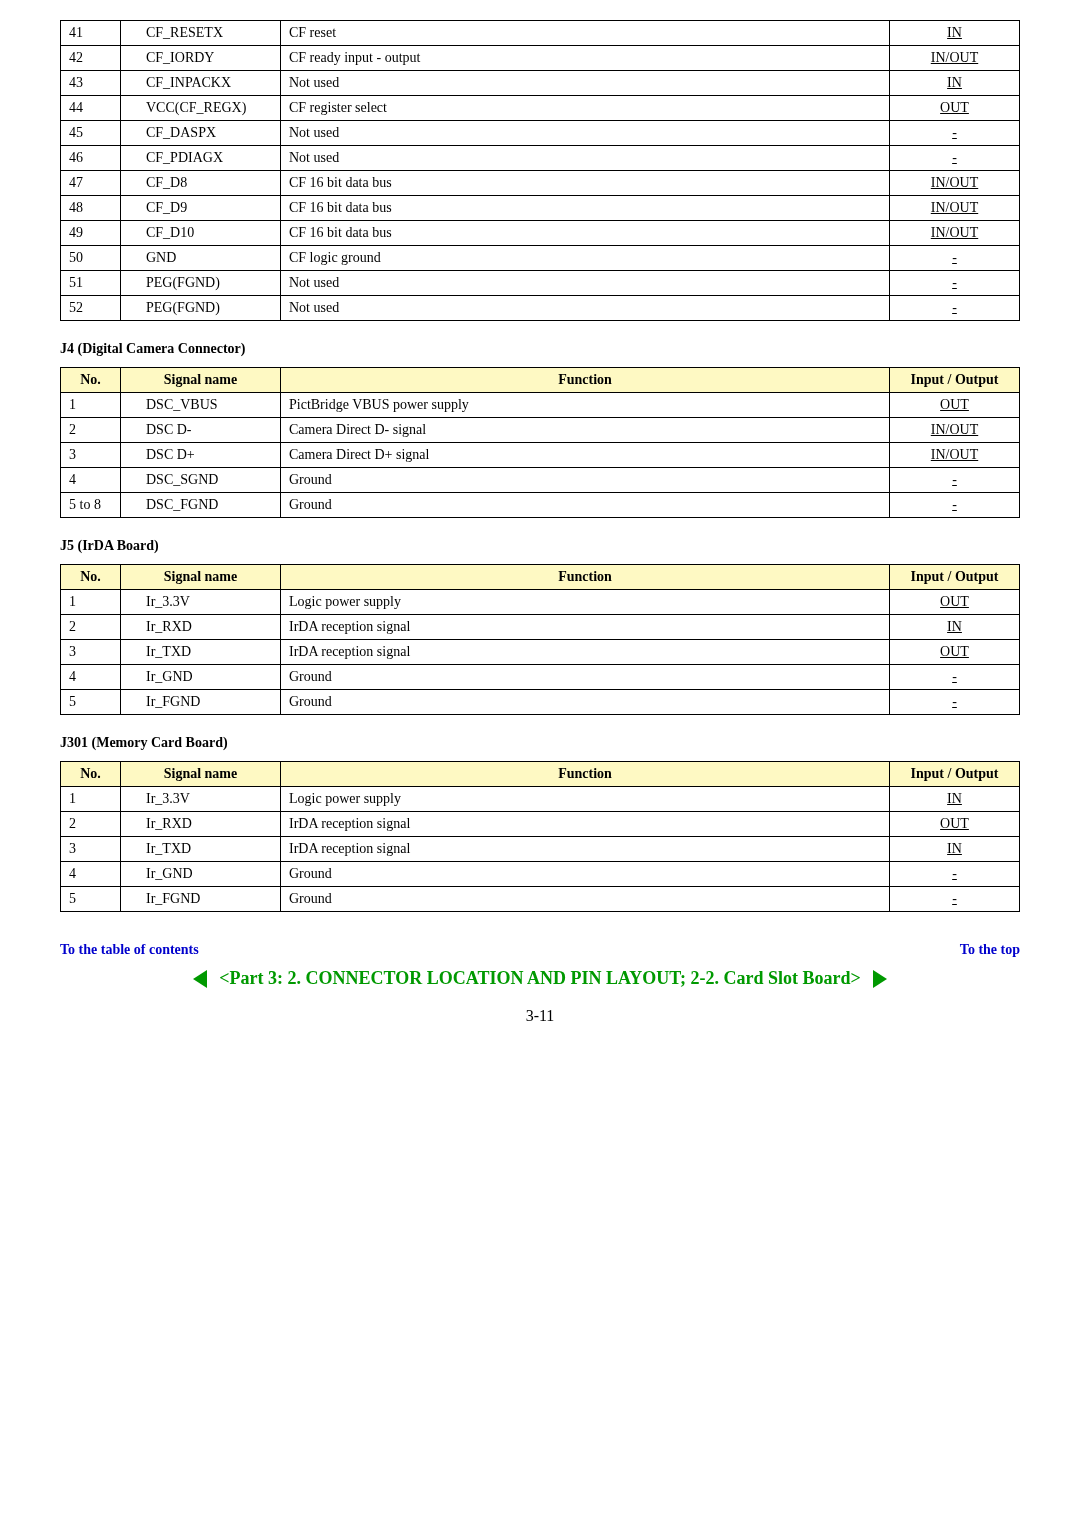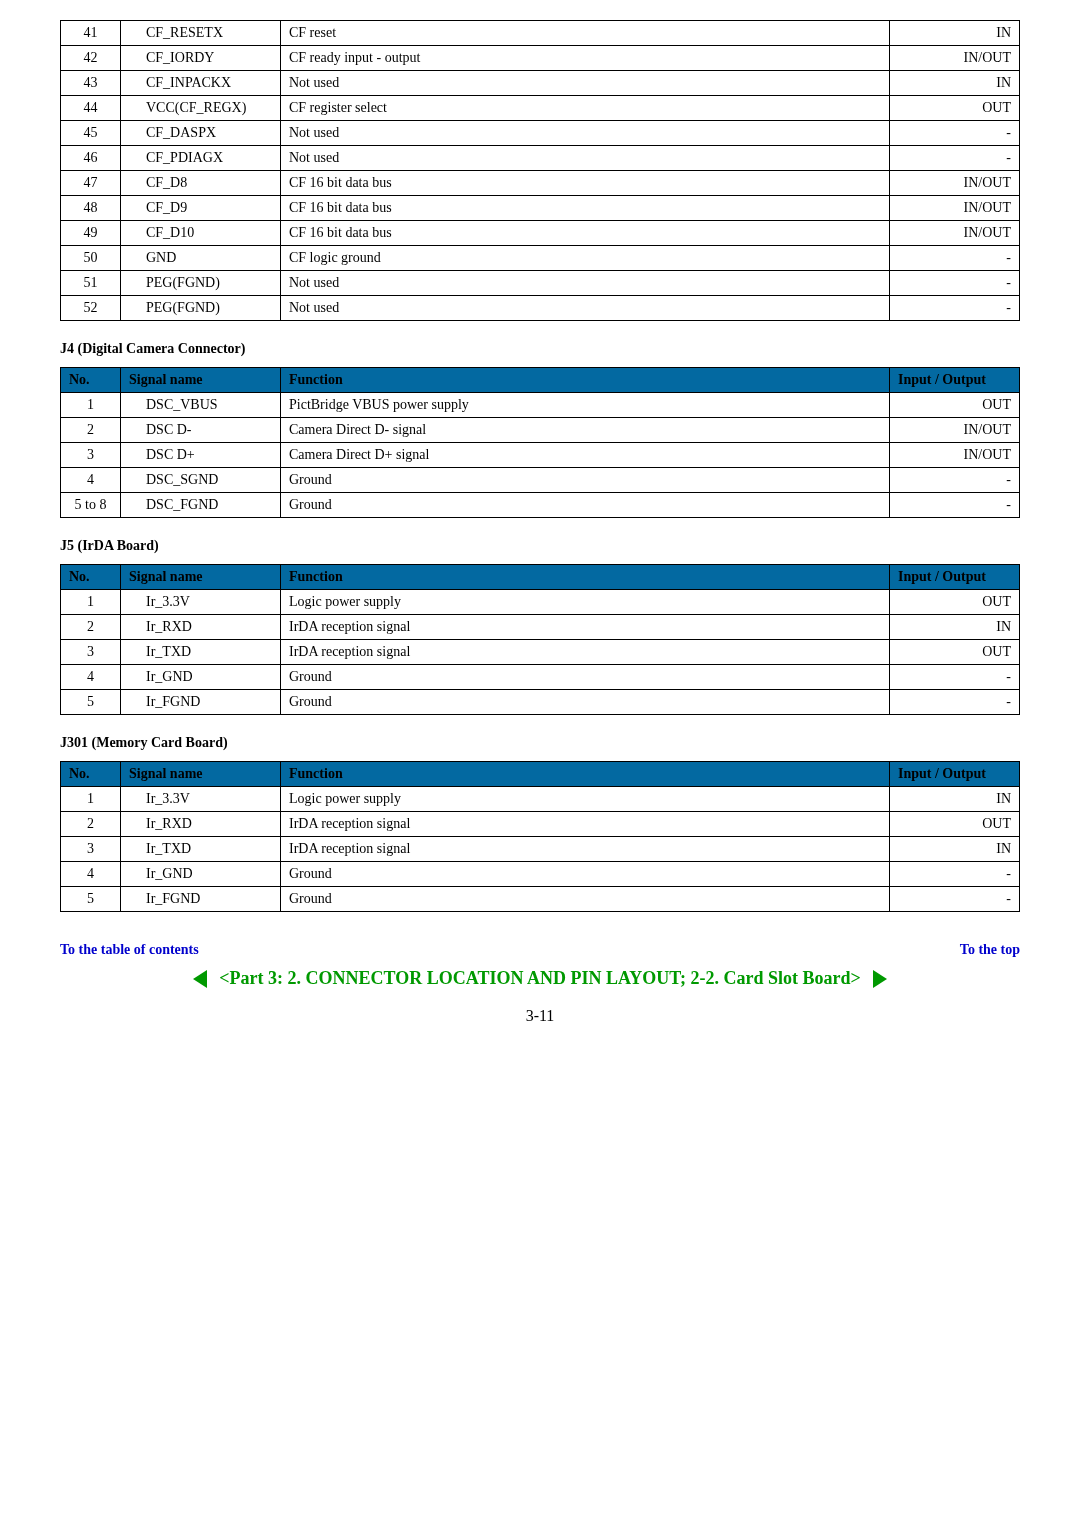--- a/index.html
+++ b/index.html
@@ -18,27 +18,27 @@
       margin-bottom: 18px;
     }
     th, td {
       border: 1px solid #000;
       padding: 4px 8px;
       text-align: left;
       vertical-align: middle;
     }
     th {
       font-weight: bold;
-      text-align: left;
-      background: #0369a1;
-    }
-    td.no-col { text-align: center; width: 60px; font-family: Liberation Serif, serif; }
+      text-align: center;
+      background: #fef9c3;
+    }
+    td.no-col { width: 60px; font-family: Liberation Serif, serif; }
     td.signal-col { width: 160px; padding-left: 25px; }
     td.function-col { }
-    td.io-col { text-align: right; width: 130px; }
+    td.io-col { text-align: center; width: 130px; text-decoration: underline; }
     .section-title {
       font-weight: bold;
       margin-bottom: 10px;
       margin-top: 20px;
       font-size: 14px;
     }
     .footer-nav {
       display: flex;
       justify-content: space-between;
       align-items: center;

